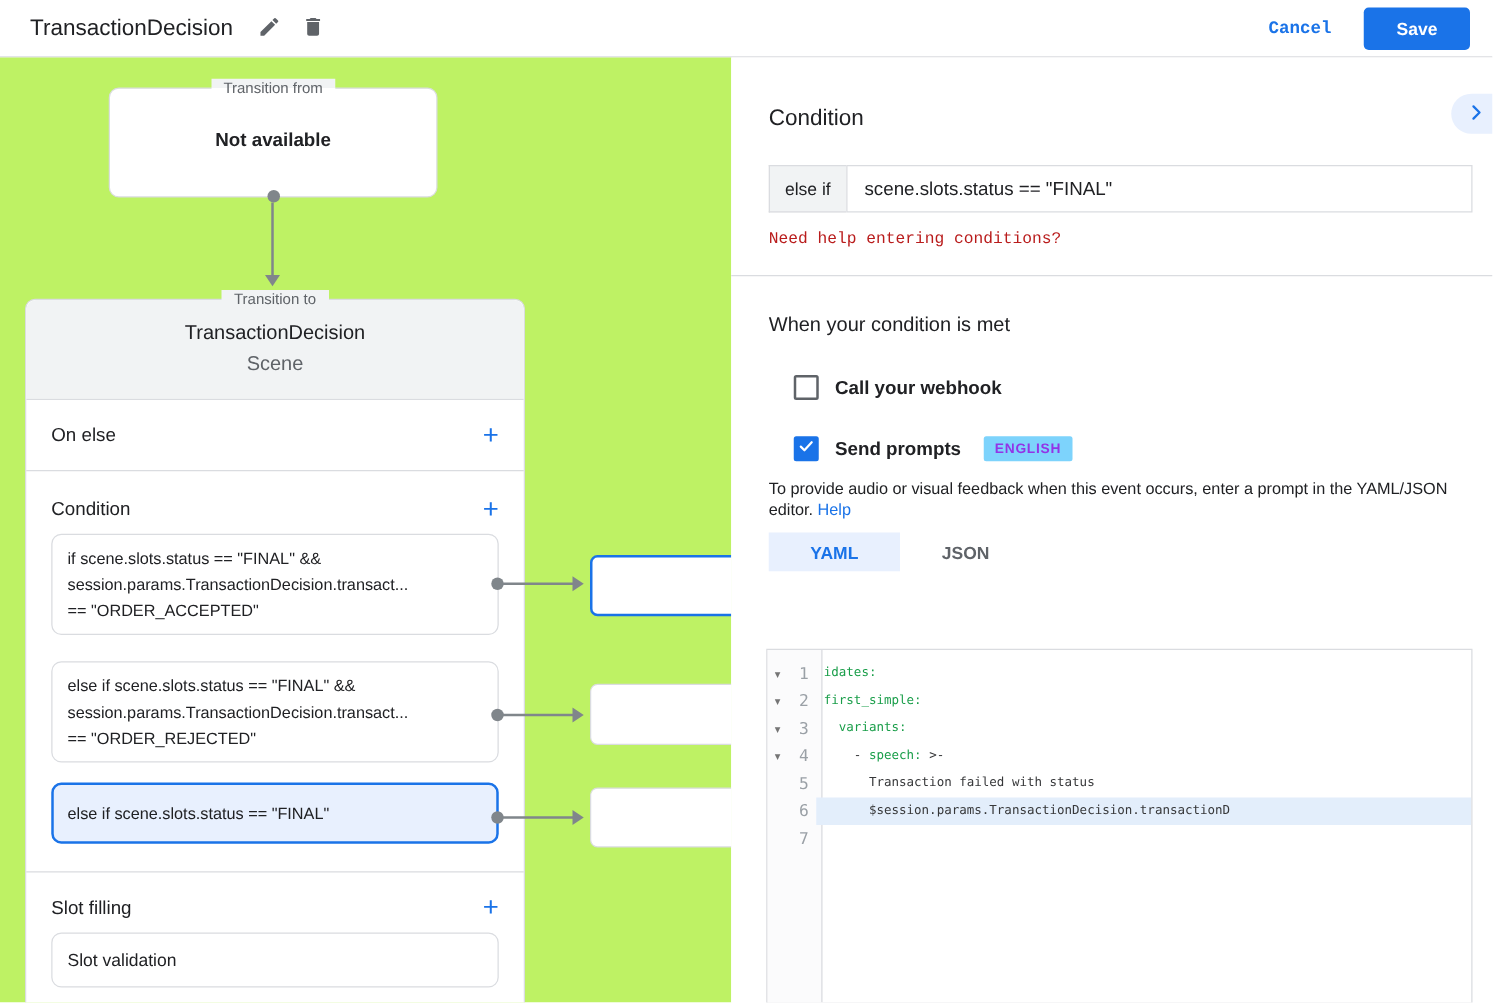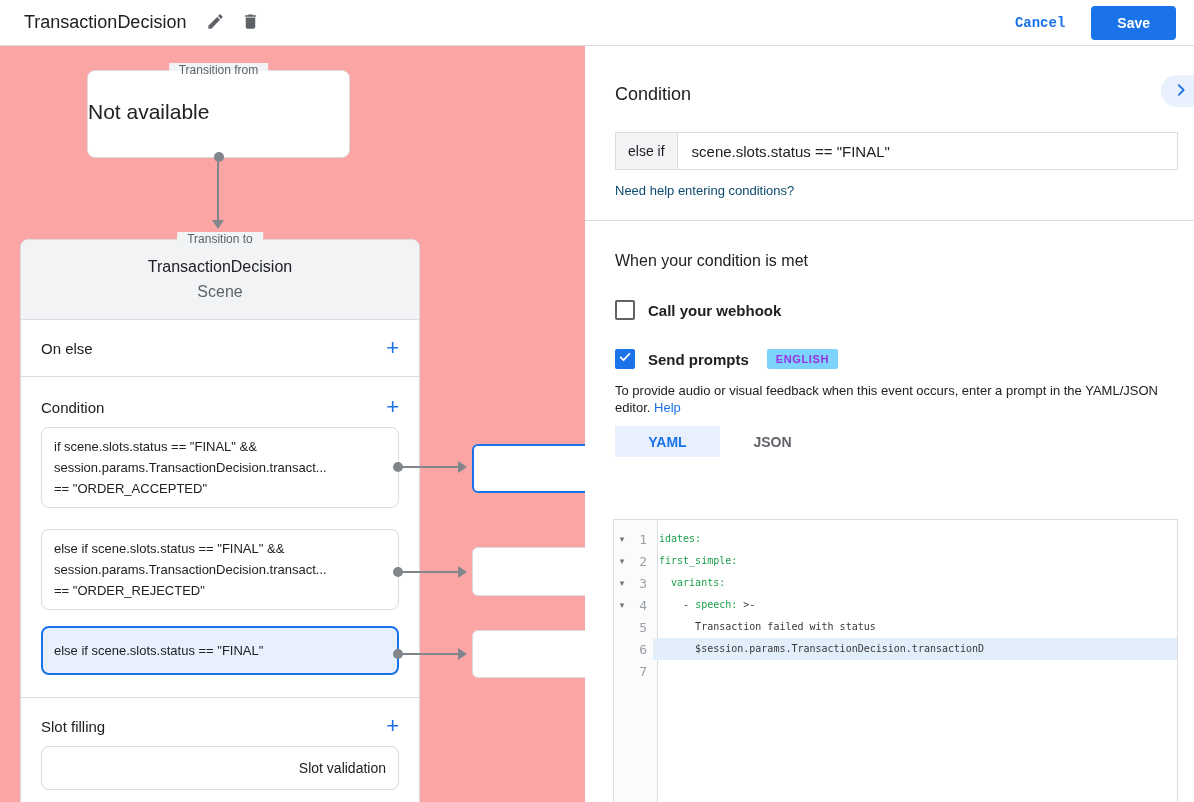--- a/index.html
+++ b/index.html
@@ -17,32 +17,32 @@
   .topbar-right { display:flex; align-items:center; }
   .cancel-btn { border:none; background:none; color:#1a73e8; font-size:14px; font-weight:700;
     font-family:Liberation Mono, monospace; margin-right:26px; cursor:pointer; }
   .save-btn { background:#1a73e8; color:#fff; border:none; border-radius:4px;
     font-size:14px; font-weight:700; font-family:"Liberation Sans",sans-serif;
     padding:9px 26px; cursor:pointer; }
 
   
   .main { position:relative; height:756px; }
   .flow { position:absolute; left:0; top:0; width:585px; height:756px;
-    background:#fca5a5; overflow:hidden; }
+    background:#bef264; overflow:hidden; }
   .panel { position:absolute; left:585px; top:0; right:0; height:756px; background:#fff; }
 
   
   .tfrom { position:absolute; left:87px; top:24px; width:263px; height:88px;
     background:#fff; border:1px solid #dadce0; border-radius:8px; }
   .legend { position:absolute; top:-8px; left:50%; transform:translateX(-50%);
     font-size:12px; color:#5f6368; padding:0 10px; white-space:nowrap; }
   .legend.grad { background:linear-gradient(#f1f3f4 55%, #ffffff 45%); }
   .legend.flat { background:#f1f3f4; }
   .tfrom-val { position:absolute; top:50%; left:0; right:0; transform:translateY(-58%);
-    text-align:left; font-size:21px; color:#202124; }
+    text-align:center; font-size:15px; color:#202124;font-weight:bold; }
   .dot { position:absolute; width:10px; height:10px; border-radius:50%; background:#80868b; }
   .tfrom .dot { left:126px; bottom:-5px; }
   .varrow-line { position:absolute; left:217px; top:116px; width:2px; height:58px; background:#80868b; }
   .varrow-head { position:absolute; left:212px; top:174px; width:0; height:0;
     border-left:6px solid transparent; border-right:6px solid transparent; border-top:9px solid #80868b; }
 
   
   .tto { position:absolute; left:20px; top:193px; width:400px; height:620px;
     background:#fff; border:1px solid #dadce0; border-radius:8px 8px 0 0; }
   .tto-head { background:#f1f3f4; height:80px; border-bottom:1px solid #dadce0;
@@ -54,21 +54,21 @@
   .sec-head { display:flex; align-items:center; justify-content:space-between;
     padding:20px 20px 0 20px; font-size:15px; }
   .plus { color:#1a73e8; font-size:22px; font-weight:400; line-height:20px; cursor:pointer; }
   .cards { padding:0 20px; }
   .cond-card { background:#fff; border:1px solid #dadce0; border-radius:8px;
     padding:8px 12px; font-size:13px; line-height:21px; color:#202124; margin-top:10px; cursor:pointer; }
   .cond-card + .cond-card { margin-top:21px; }
   .cond-card.selected { background:#e8f0fe; border:2px solid #1a73e8; padding:12px 11px; margin-top:16px; }
   .cond-sec-divider { border-bottom:1px solid #dadce0; margin-top:22px; }
   .slot-card { margin:10px 20px 0 20px; background:#fff; border:1px solid #dadce0;
-    border-radius:8px; padding:13px 12px; font-size:14px; cursor:pointer;text-align:right; }
+    border-radius:8px; padding:13px 12px; font-size:14px; cursor:pointer; }
 
   
   .conn-dot { left:393px; }
   .conn-line { position:absolute; left:401px; width:58px; height:2px; background:#80868b; }
   .conn-head { position:absolute; left:458px; width:0; height:0;
     border-top:6px solid transparent; border-bottom:6px solid transparent; border-left:9px solid #80868b; }
   .target-box { position:absolute; left:472px; width:130px; background:#fff;
     border:1px solid #dadce0; border-radius:6px; }
   .target-box.active { border:2px solid #1a73e8; }
 
@@ -76,25 +76,25 @@
   .panel-inner { padding:0 16px 0 30px; }
   .cond-heading { font-size:18px; color:#202124; padding-top:38px; }
   .collapse-pill { position:absolute; right:0; top:29px; width:33px; height:32px;
     background:#e8f0fe; border:none; border-radius:16px 0 0 16px; cursor:pointer;
     display:flex; align-items:center; justify-content:center; padding-left:6px; }
   .elseif-row { display:flex; margin-top:27px; height:38px; }
   .elseif-prefix { background:#f1f3f4; border:1px solid #dadce0; border-right:none;
     display:flex; align-items:center; padding:0 12px; font-size:14px; color:#202124; }
   .elseif-input { flex:1; border:1px solid #dadce0; font-size:15px; color:#202124;
     padding:0 14px; font-family:"Liberation Sans",sans-serif; background:#fff; outline:none; }
-  .help-link { display:inline-block; margin-top:13px; font-size:13px; color:#0c4a6e;
-    text-decoration:none; cursor:pointer; }
+  .help-link { display:inline-block; margin-top:13px; font-size:13px; color:#b91c1c;
+    text-decoration:none; cursor:pointer;font-family:Liberation Mono, monospace; }
   .panel-divider { border-bottom:1px solid #dadce0; margin-top:21px; }
   .when-heading { font-size:16px; color:#202124; margin-top:31px; }
-  .check-row { display:flex; align-items:center; margin-top:30px; }
+  .check-row { display:flex; align-items:center; margin-top:30px;margin-left:20px; }
   .checkbox { width:20px; height:20px; border:2px solid #5f6368; border-radius:2px;
     background:#fff; cursor:pointer; flex:none; }
   .checkbox.checked { background:#1a73e8; border-color:#1a73e8;
     display:flex; align-items:center; justify-content:center; }
   .check-label { font-size:15px; font-weight:700; color:#202124; margin-left:13px; }
   .lang-badge { margin-left:18px; background:#7dd3fc; color:#9334e6; font-size:11px;
     font-weight:700; letter-spacing:0.6px; padding:4px 9px; border-radius:2px; }
   .helper-text { margin-top:13px; font-size:13px; line-height:17px; color:#202124; max-width:565px; }
   .helper-text a { color:#1a73e8; text-decoration:none; cursor:pointer; }
   .tabs { display:flex; margin-top:10px; }

